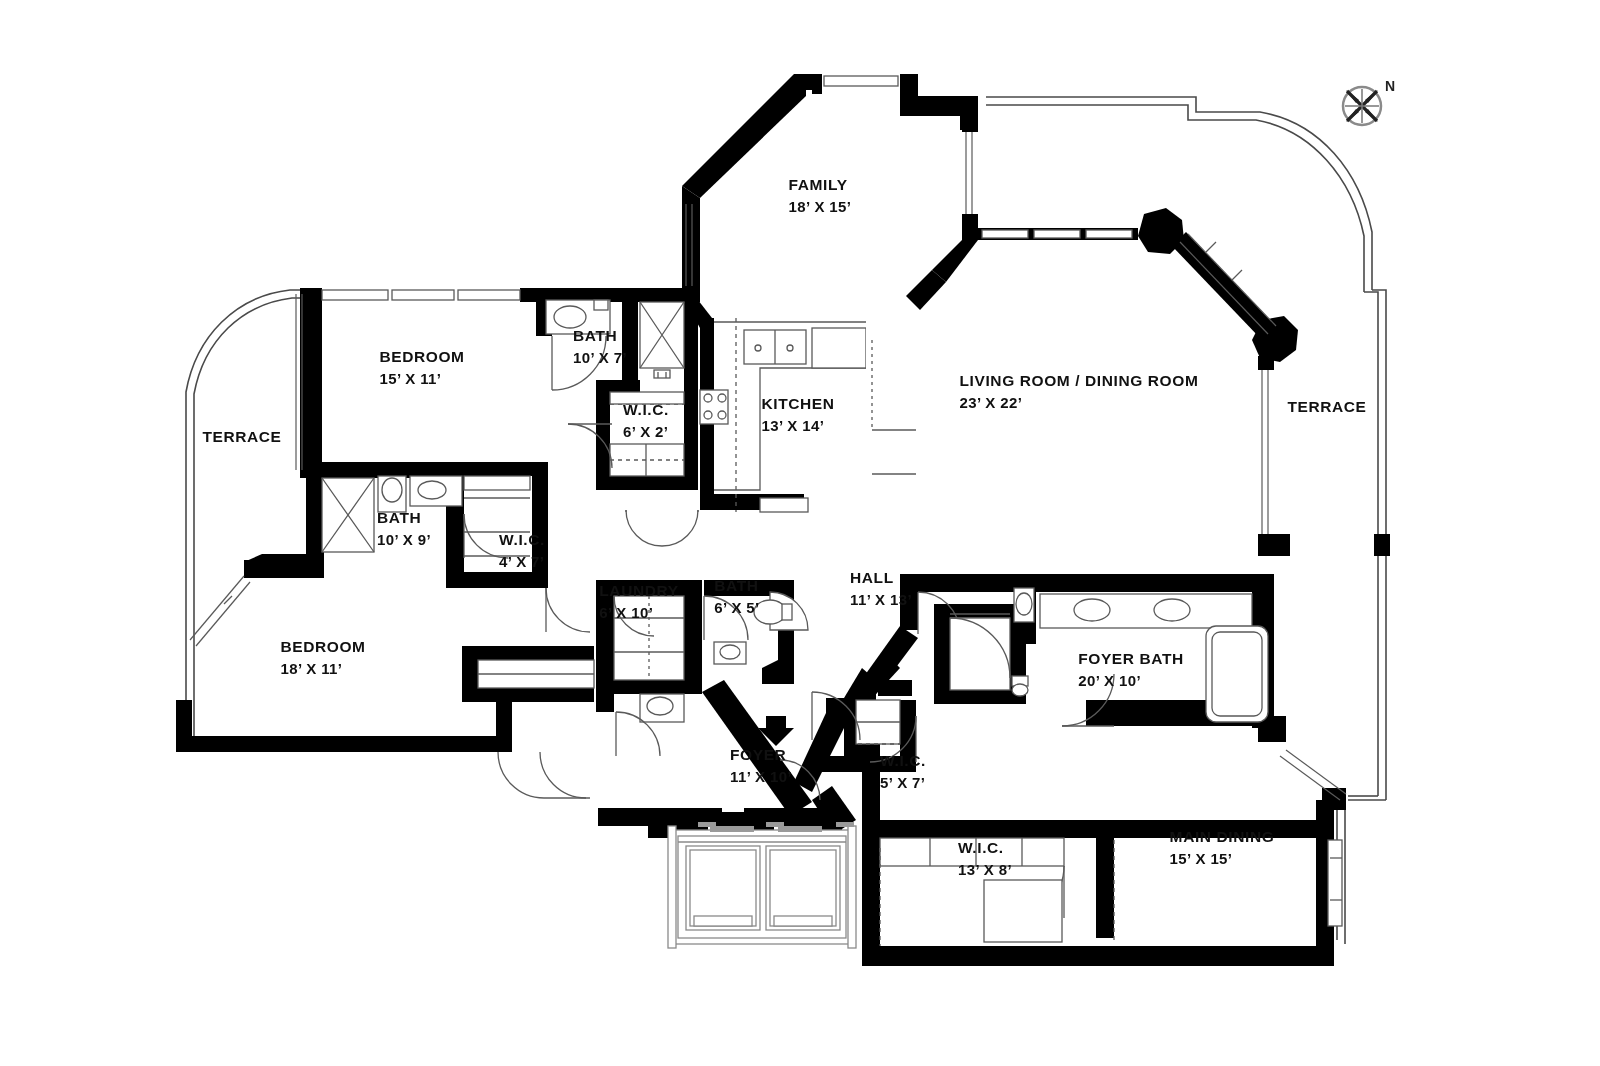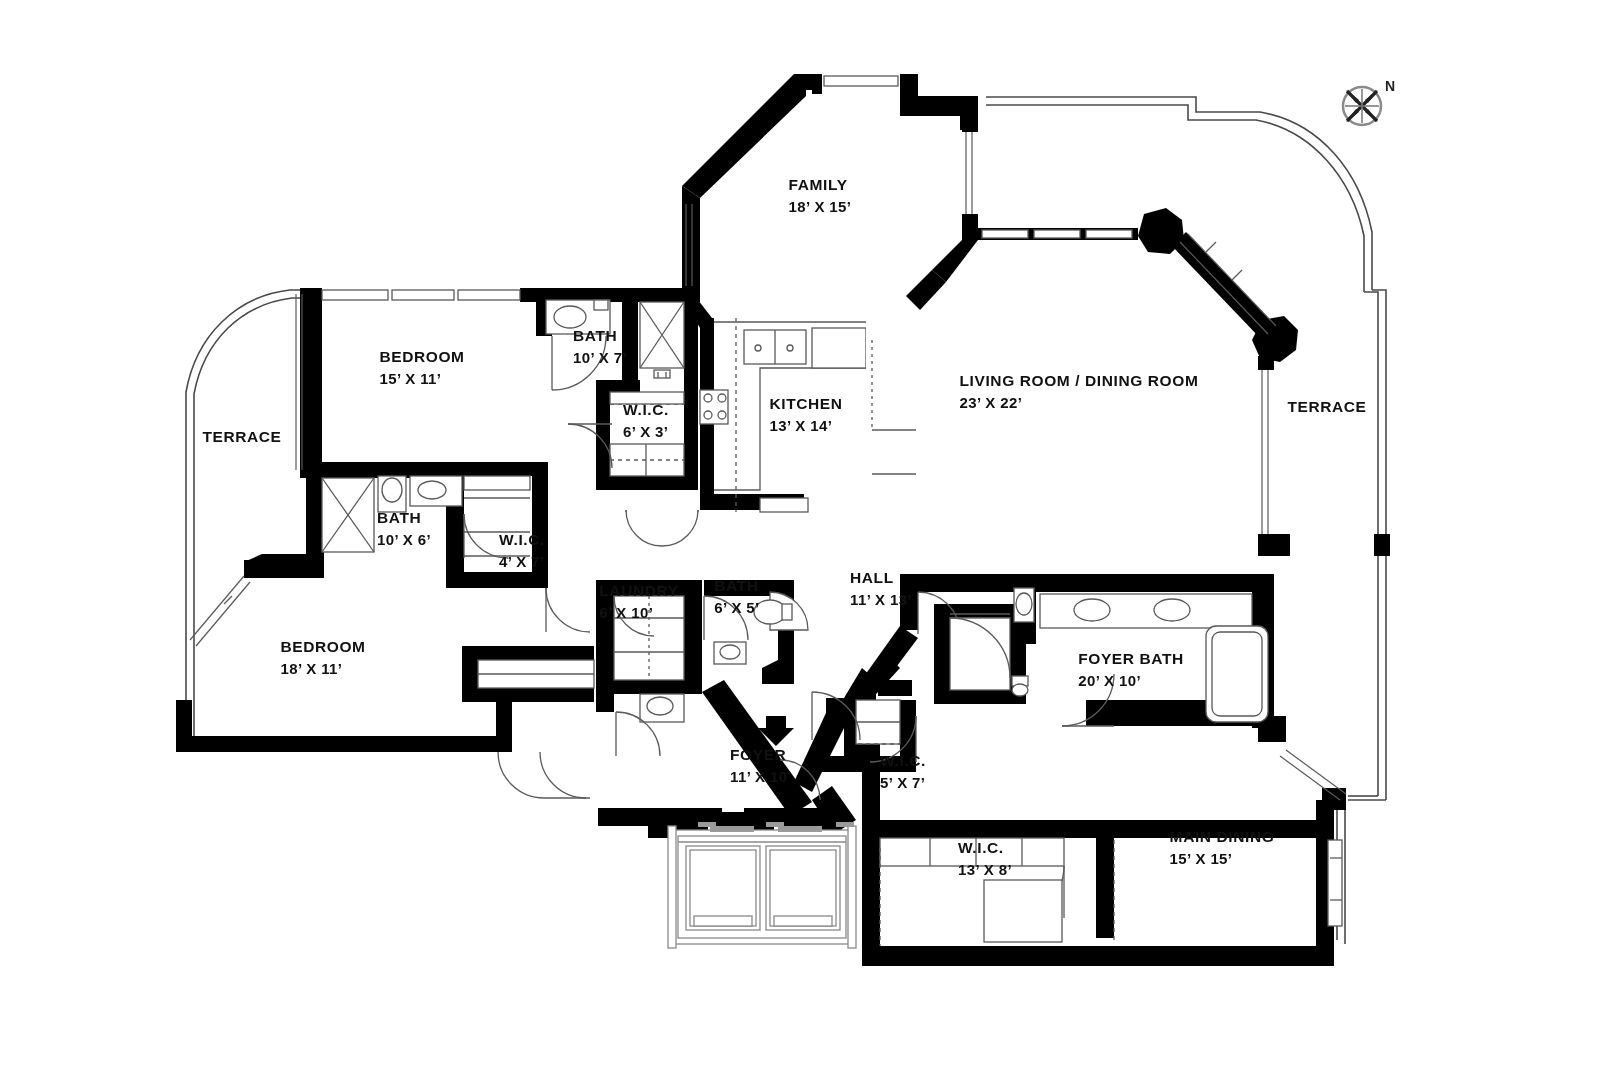--- a/index.html
+++ b/index.html
@@ -462,31 +462,31 @@
     <span class="dim">15’ X 11’</span>
   </div>
 
   <div class="room-label" style="left:600px; top:347px;">
     <span>BATH</span>
     <span class="dim">10’ X 7’</span>
   </div>
 
   <div class="room-label" style="left:646px; top:421px;">
     <span>W.I.C.</span>
-    <span class="dim">6’ X 3’</span>
-  </div>
-
-  <div class="room-label" style="left:798px; top:415px;margin-left:8px;">
+    <span class="dim">6’ X 2’</span>
+  </div>
+
+  <div class="room-label" style="left:798px; top:415px;">
     <span>KITCHEN</span>
     <span class="dim">13’ X 14’</span>
   </div>
 
   <div class="room-label" style="left:404px; top:529px;">
     <span>BATH</span>
-    <span class="dim">10’ X 6’</span>
+    <span class="dim">10’ X 9’</span>
   </div>
 
   <div class="room-label" style="left:522px; top:551px;">
     <span>W.I.C.</span>
     <span class="dim">4’ X 7’</span>
   </div>
 
   <div class="room-label" style="left:323px; top:658px;">
     <span>BEDROOM</span>
     <span class="dim">18’ X 11’</span>

